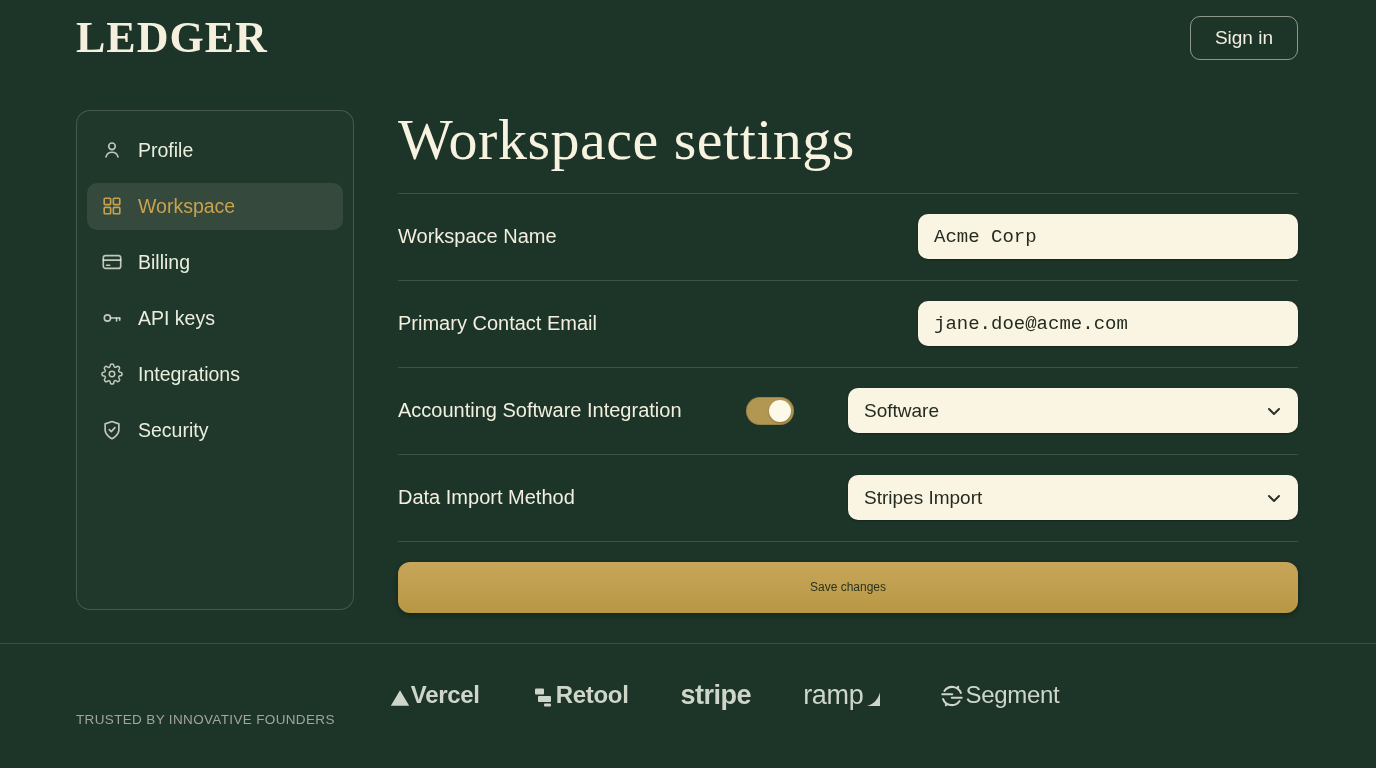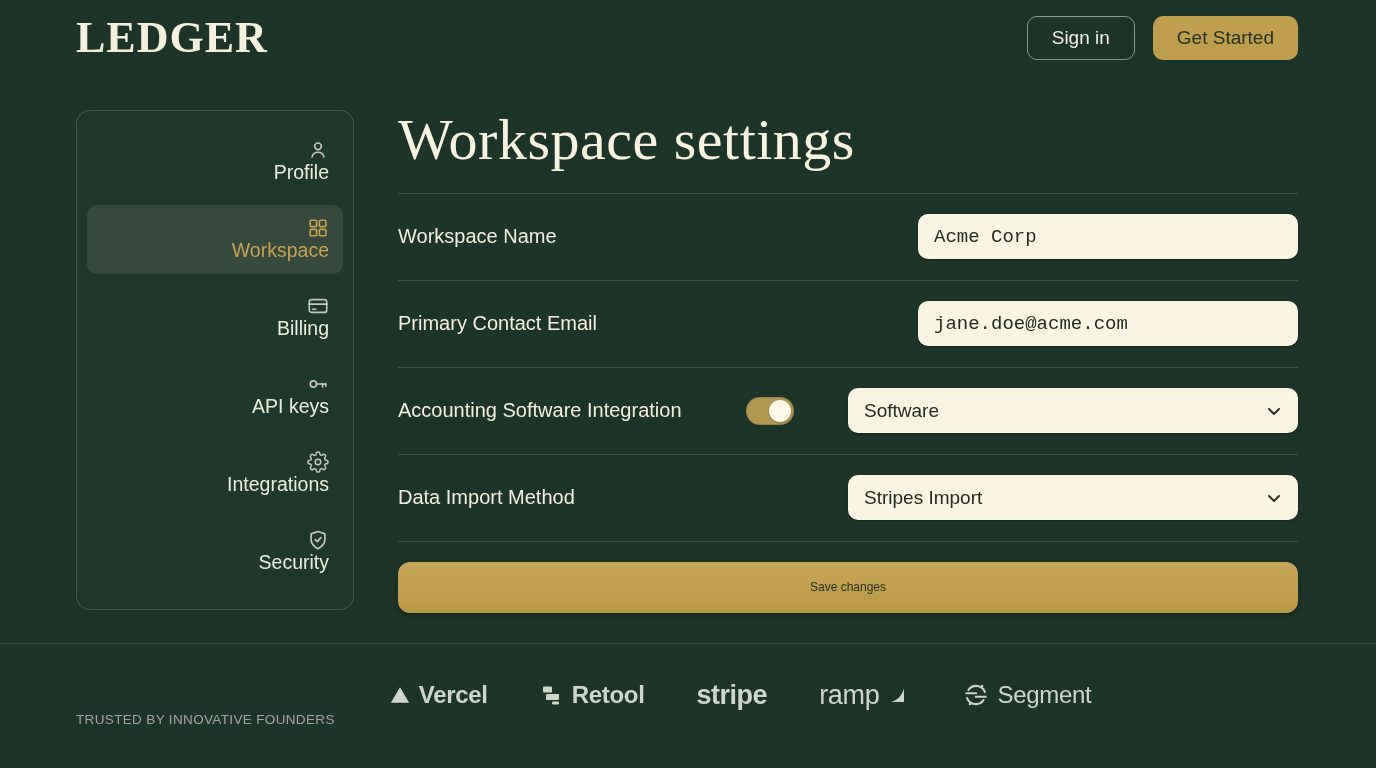--- a/index.html
+++ b/index.html
@@ -48,24 +48,24 @@
   }
   
   .sidebar{
     width:278px;min-width:278px;height:500px;
     border:1px solid rgba(240,240,220,0.18);
     border-radius:14px;
     background:rgba(255,255,255,0.015);
     padding:16px 10px;
   }
   .side-item{
-    display:flex;align-items:flex-end;
+    display:flex;align-items:flex-start;gap:15px;
     padding:12px 14px;margin-bottom:9px;
     border-radius:10px;cursor:pointer;
-    color:#eaeedd;font-size:19.5px;flex-direction:column;
+    color:#eaeedd;font-size:19.5px;
   }
   .side-item .icon{display:flex;align-items:center;color:rgba(232,238,222,0.8);}
   .side-item.active{
     background:rgba(244,239,221,0.10);
     color:var(--active-item-text);
   }
   .side-item.active .icon{color:var(--active-item-text);}
   .side-item svg{display:block;}
   
   .content{flex:1;}
@@ -119,37 +119,36 @@
     margin-top:30px;border-top:1px solid rgba(240,240,220,0.14);
     height:104px;display:flex;align-items:center;
     padding:0 76px;
   }
   .trusted{
     font-size:13.5px;letter-spacing:0.35px;font-weight:500;
     color:#a3a3a3;white-space:nowrap;margin-top:48px;
   }
   .logo-strip{display:flex;align-items:center;gap:52px;margin-left:54px;}
   .brand{
-    display:flex;align-items:center;gap:8px;
+    display:flex;align-items:flex-end;
     color:var(--muted-logo);opacity:0.95;
   }
   .brand .wordmark{font-weight:700;font-size:24px;letter-spacing:-0.3px;}
   .brand .wordmark.lower{font-size:27px;letter-spacing:-0.5px;}
   .brand .wordmark.regular{font-weight:400;font-size:24px;}
   .brand .wordmark.medium{font-weight:500;font-size:27px;}
   .brand svg{display:block;}
 </style>
 </head>
 <body>
 
 <div class="header">
   <div class="logo">LEDGER</div>
   <div class="header-actions">
     <button class="btn-signin">Sign in</button>
-    <button class="btn-getstarted">Get Started</button>
   </div>
 </div>
 
 <div class="main-wrap">
 
   <nav class="sidebar">
     <div class="side-item">
       <span class="icon">
         <svg width="22" height="22" viewBox="0 0 24 24" fill="none" stroke="currentColor" stroke-width="1.8" stroke-linecap="round" stroke-linejoin="round">
             <circle cx="12" cy="8" r="3.6"></circle>

